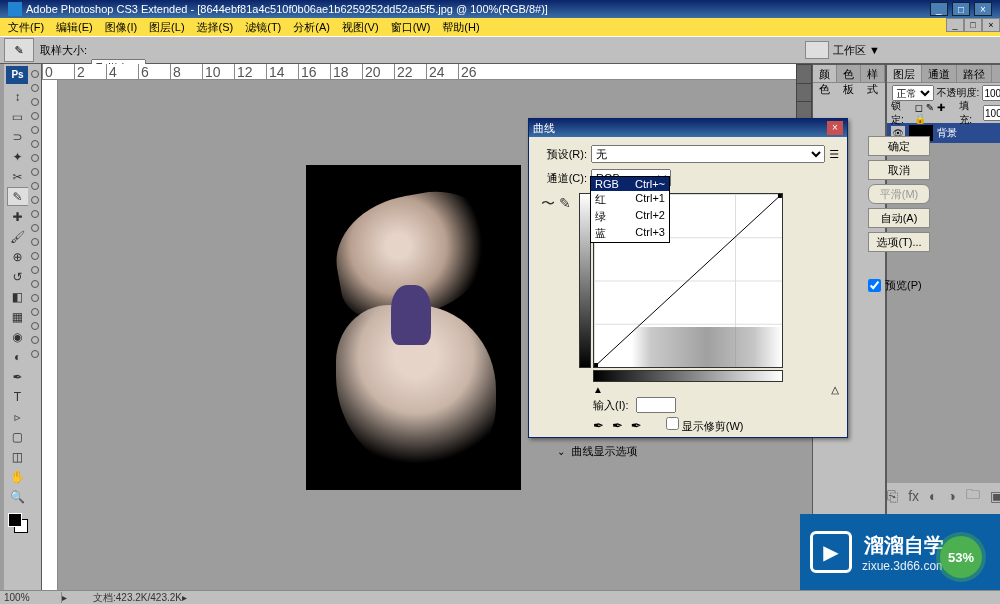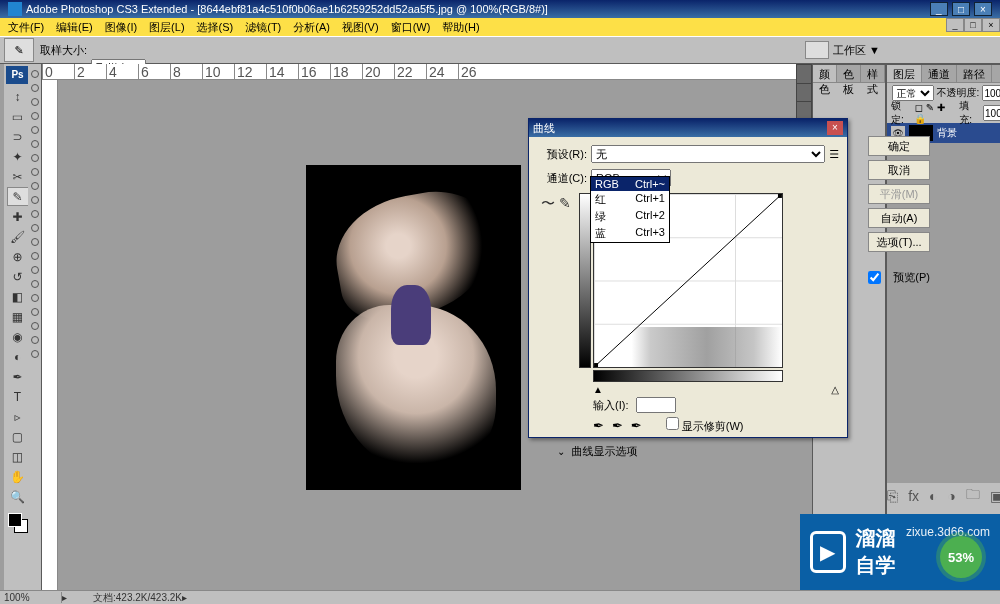--- a/index.html
+++ b/index.html
@@ -89,32 +89,32 @@
 .tool-row{margin-top:4px;margin-left:56px;display:flex;align-items:center;gap:8px;}
 .tool-row .dropper{font-size:13px;}
 .tool-row .chk{margin-left:16px;}
 .expand-row{margin-top:10px;display:flex;align-items:center;gap:6px;margin-left:20px;}
 .expand-row .arrow{font-size:10px;}
 .curve-icons{position:absolute;left:12px;top:58px;font-size:14px;color:#333;}
 
 
 .dlg-sidebtns{position:absolute;left:868px;top:136px;width:62px;display:flex;flex-direction:column;gap:4px;}
 .dlg-sidebtns button{height:20px;font-size:11px;background:#ece9d8;border:1px solid #888;}
-.dlg-sidebtns button:disabled{color:#999;}
-.dlg-sidebtns .prev{margin-top:14px;font-size:11px;display:flex;align-items:center;gap:4px;justify-content:space-between;}
+.dlg-sidebtns button:disabled{color:#999;border-radius:7px;}
+.dlg-sidebtns .prev{margin-top:22px;font-size:11px;display:flex;align-items:center;gap:4px;}
 
 
 .chan-dd{position:absolute;left:590px;top:176px;width:80px;background:#fff;border:1px solid #000;font-size:11px;z-index:50;}
 .chan-dd .opt{display:flex;justify-content:space-between;padding:1px 4px;}
 .chan-dd .opt.sel{background:#0a246a;color:#fff;}
 
 
 .watermark{position:absolute;right:0;bottom:14px;width:200px;height:76px;background:#0a5fa5;color:#fff;display:flex;align-items:center;padding:0 10px;gap:10px;}
 .watermark .play{width:42px;height:42px;border:3px solid #fff;border-radius:6px;display:flex;align-items:center;justify-content:center;font-size:20px;}
-.watermark .txt{display:flex;flex-direction:row;}
+.watermark .txt{display:flex;flex-direction:column;align-items:center;}
 .watermark .big{font-size:20px;font-weight:bold;}
 .watermark .sm{font-size:12px;opacity:0.9;}
 .badge{position:absolute;right:18px;bottom:26px;width:42px;height:42px;background:#4caf50;border-radius:50%;color:#fff;display:flex;align-items:center;justify-content:center;font-size:13px;font-weight:bold;box-shadow:0 0 0 4px rgba(76,175,80,0.4);}
 
 .win-ctrl-top{position:absolute;right:0;top:18px;display:flex;}
 .win-ctrl-top span{width:18px;height:14px;background:#bfbfbf;border:1px solid #888;font-size:9px;text-align:center;line-height:12px;}
 </style>
 </head>
 <body>
 

